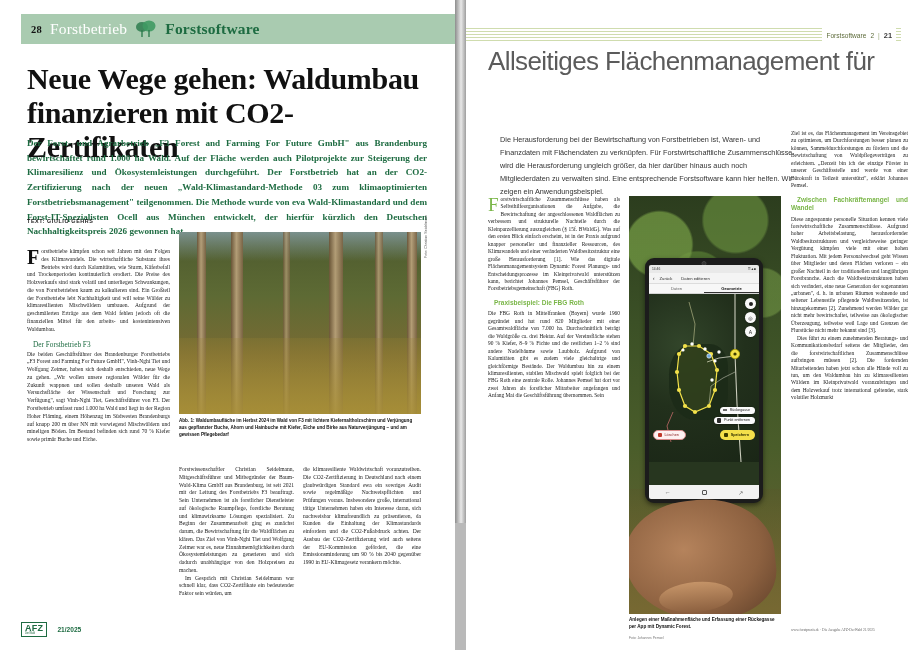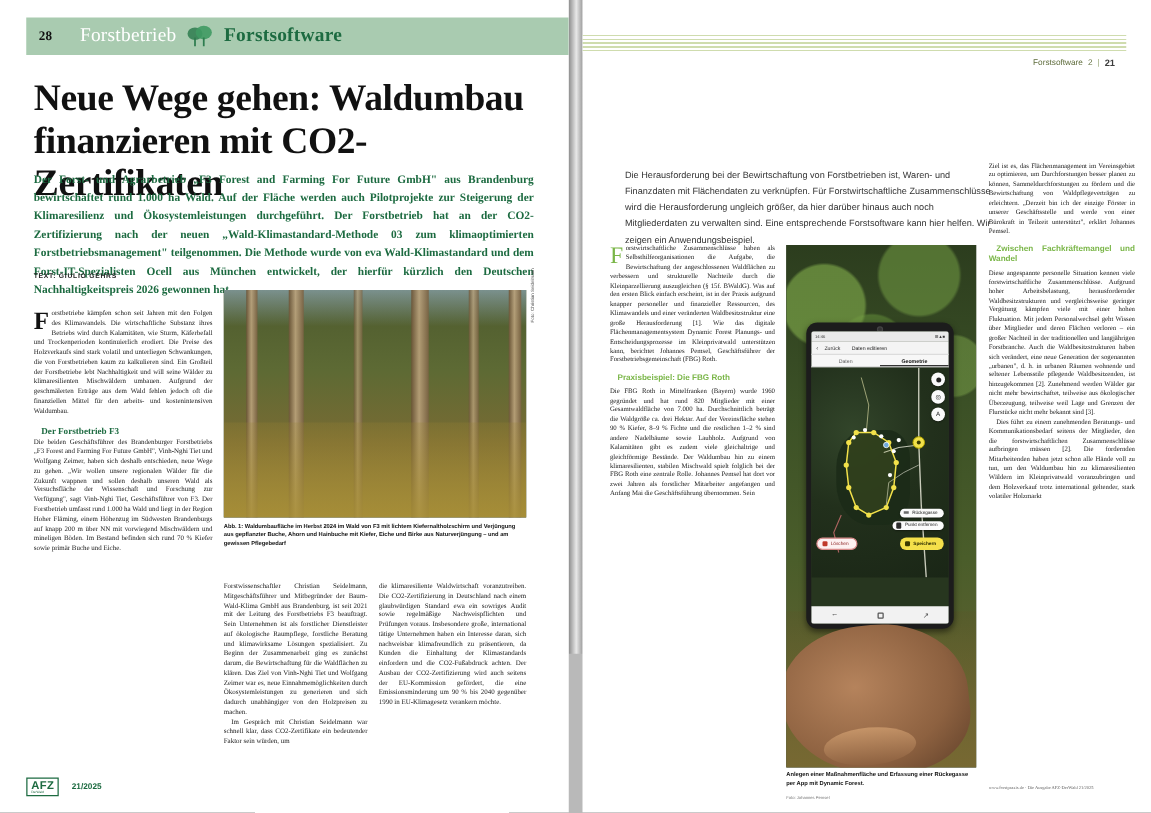--- a/index.html
+++ b/index.html
@@ -21,21 +21,21 @@
     position: absolute; left: 21px; top: 14px; right: 0; height: 30px;
     background: #a9cbb0;
     display: flex; align-items: center;
   }
   .mh-pagenum {
     font-family: "Liberation Serif", serif;
     font-weight: bold; font-size: 10.5px; color: #111;
     margin-left: 10px; letter-spacing: .2px;
   }
   .mh-sect {
-    margin-left: 22px; font-size: 15.5px; color: #ffffff;
+    margin-left: 8px; font-size: 15.5px; color: #ffffff;
     font-family: "Liberation Serif", serif; letter-spacing: .2px;
   }
   .mh-treeicon { margin-left: 8px; display: inline-flex; align-items: center; }
   .mh-sub {
     margin-left: 8px; font-size: 15.5px; font-weight: bold; color: #1d6b41;
     font-family: "Liberation Serif", serif; letter-spacing: .2px;
   }
 
   .l-headline {
     position: absolute; left: 27px; top: 62px; width: 400px;
@@ -64,21 +64,21 @@
   .l-col1 { left: 27px; top: 248px; width: 143px; }
   .l-col2 { left: 179px; top: 466px; width: 115px; }
   .l-col3 { left: 303px; top: 466px; width: 118px; }
 
   .dropcap {
     float: left; font-family: "Liberation Serif", serif;
     font-size: 20px; line-height: .86; font-weight: bold;
     padding: 1px 2px 0 0; color: #111;
   }
   .l-sub {
-    font-family: "Liberation Serif", serif; font-weight: bold;
+    font-family: "Liberation Serif", serif; font-weight: normal;
     font-size: 7.3px; color: #1d6b41; margin: 7px 0 3px 0; text-indent: 0;
   }
 
   
   .l-photo {
     position: absolute; left: 179px; top: 232px; width: 242px; height: 182px;
     overflow: hidden; background: #3d4a28;
   }
   .l-caption {
     position: absolute; left: 179px; top: 418px; width: 242px;
@@ -98,21 +98,21 @@
     font-family: "Liberation Sans", sans-serif; font-size: 9px;
     padding: 1px 3px 0 3px; line-height: 1.05; letter-spacing: .3px;
   }
   .afz-logo small { display: block; font-size: 2.6px; font-weight: normal; letter-spacing: 0; }
   .l-issue { font-family: "Liberation Sans", sans-serif; font-size: 6.6px; color: #1d6b41; font-weight: bold; }
 
   
   .r-rule { position: absolute; left: 0; right: 20px; top: 28px; height: 14px;
     background: repeating-linear-gradient(to bottom, #cfdcae 0px, #cfdcae 1px, #ffffff 1px, #ffffff 3px); }
   .r-folio {
-    position: absolute; right: 25px; top: 43px; height: 14px;
+    position: absolute; right: 25px; top: 28px; height: 14px;
     display: flex; align-items: center; gap: 4px;
     font-family: "Liberation Sans", sans-serif; font-size: 6.6px; color: #5d6b3a;
     background: #ffffff; padding: 0 4px;
   }
   .r-folio b { color: #3c3c3c; font-size: 7.4px; }
   .r-folio .sep { color: #9aa87a; }
 
   .r-title1 {
     position: absolute; left: 22px; top: 48px; width: 420px;
     font-family: "Liberation Sans", sans-serif;
@@ -324,20 +324,21 @@
   <div class="page page-right">
 
     <div class="r-rule"></div>
     <div class="r-folio">
       <span>Forstsoftware</span>
       <span>2</span>
       <span class="sep">|</span>
       <b>21</b>
     </div>
 
+    <h1 class="r-title1">Allseitiges Flächenmanagement für</h1>
 
     <p class="r-lead">Die Herausforderung bei der Bewirtschaftung von Forstbetrieben ist, Waren- und Finanzdaten mit Flächendaten zu verknüpfen. Für Forstwirtschaftliche Zusammenschlüsse wird die Herausforderung ungleich größer, da hier darüber hinaus auch noch Mitgliederdaten zu verwalten sind. Eine entsprechende Forstsoftware kann hier helfen. Wir zeigen ein Anwendungsbeispiel.</p>
 
     <div class="r-col r-col1">
       <p class="first"><span class="r-dropcap">F</span><span>orstwirtschaftliche Zusammenschlüsse haben als Selbsthilfeorganisationen die Aufgabe, die Bewirtschaftung der angeschlossenen Waldflächen zu verbessern und strukturelle Nachteile durch die Kleinparzellierung auszugleichen (§ 15f. BWaldG). Was auf den ersten Blick einfach erscheint, ist in der Praxis aufgrund knapper personeller und finanzieller Ressourcen, des Klimawandels und einer veränderten Waldbesitzstruktur eine große Herausforderung [1]. Wie das digitale Flächenmanagementsystem Dynamic Forest Planungs- und Entscheidungsprozesse im Kleinprivatwald unterstützen kann, berichtet Johannes Pemsel, Geschäftsführer der Forstbetriebsgemeinschaft (FBG) Roth.</span></p>
       <p class="r-sub">Praxisbeispiel: Die FBG Roth</p>
       <p class="first">Die FBG Roth in Mittelfranken (Bayern) wurde 1960 gegründet und hat rund 820 Mitglieder mit einer Gesamtwaldfläche von 7.000 ha. Durchschnittlich beträgt die Waldgröße ca. drei Hektar. Auf der Vereinsfläche stehen 90 % Kiefer, 8–9 % Fichte und die restlichen 1–2 % sind andere Nadelbäume sowie Laubholz. Aufgrund von Kalamitäten gibt es zudem viele gleichaltrige und gleichförmige Bestände. Der Waldumbau hin zu einem klimaresilienten, stabilen Mischwald spielt folglich bei der FBG Roth eine zentrale Rolle. Johannes Pemsel hat dort vor zwei Jahren als forstlicher Mitarbeiter angefangen und Anfang Mai die Geschäftsführung übernommen. Sein</p>
     </div>
 
     <div class="r-photo">

